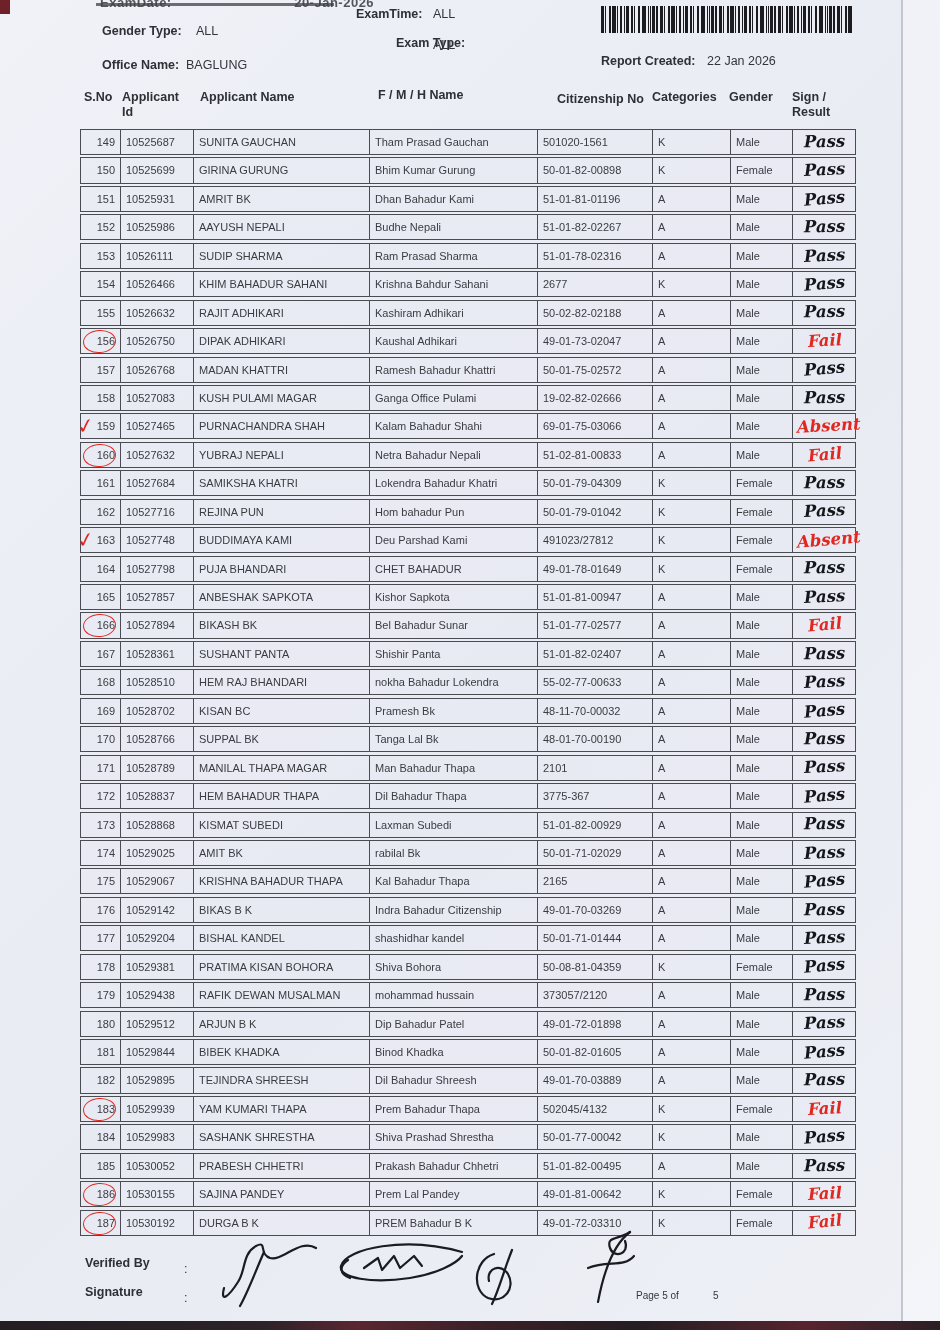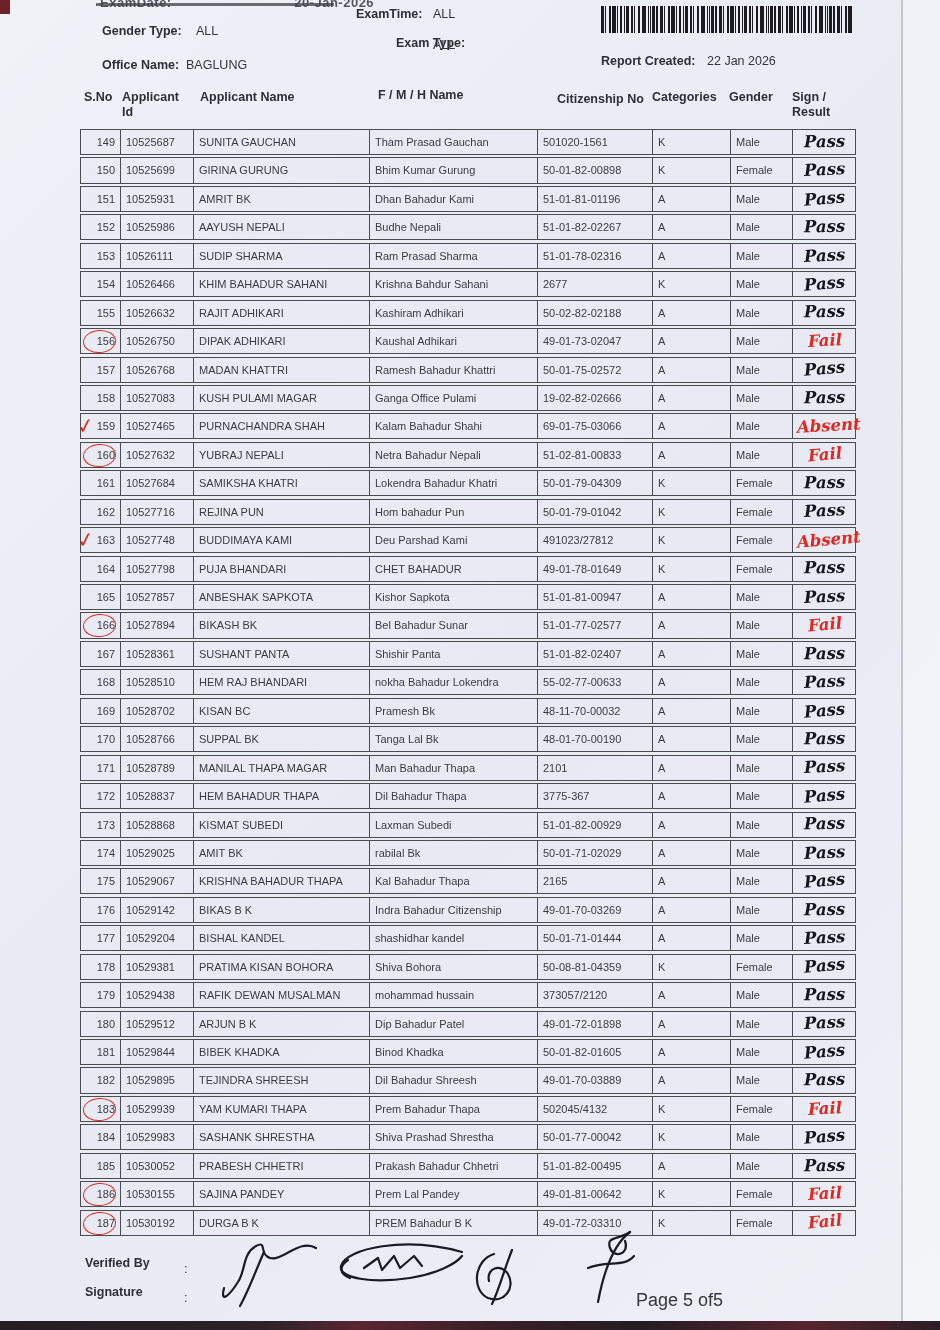--- a/index.html
+++ b/index.html
@@ -56,21 +56,21 @@
     position:absolute;left:2px;top:1px;width:31px;height:21px;
     border:1.7px solid var(--red);border-radius:50%;transform:rotate(-4deg);z-index:2;
   }
   .red-check{
     position:absolute;left:-4px;top:0px;color:var(--red);font-size:21px;font-weight:bold;
     transform:rotate(-10deg);z-index:2;font-family:"DejaVu Sans",sans-serif;
   }
   .sno-num{font-size:11px;}
 
   .sig{stroke:#1b1b22;stroke-width:2.2;fill:none;stroke-linecap:round;stroke-linejoin:round;}
-  .pg{font-size:18px;color:#35373c;}
+  .pg{font-size:10px;color:#35373c;}
 </style>
 </head>
 <body>
 
 <div class="page">
 
   <div class="corner-mark"></div>
   <div class="right-strip"></div>
   <div class="crease"></div>
 

